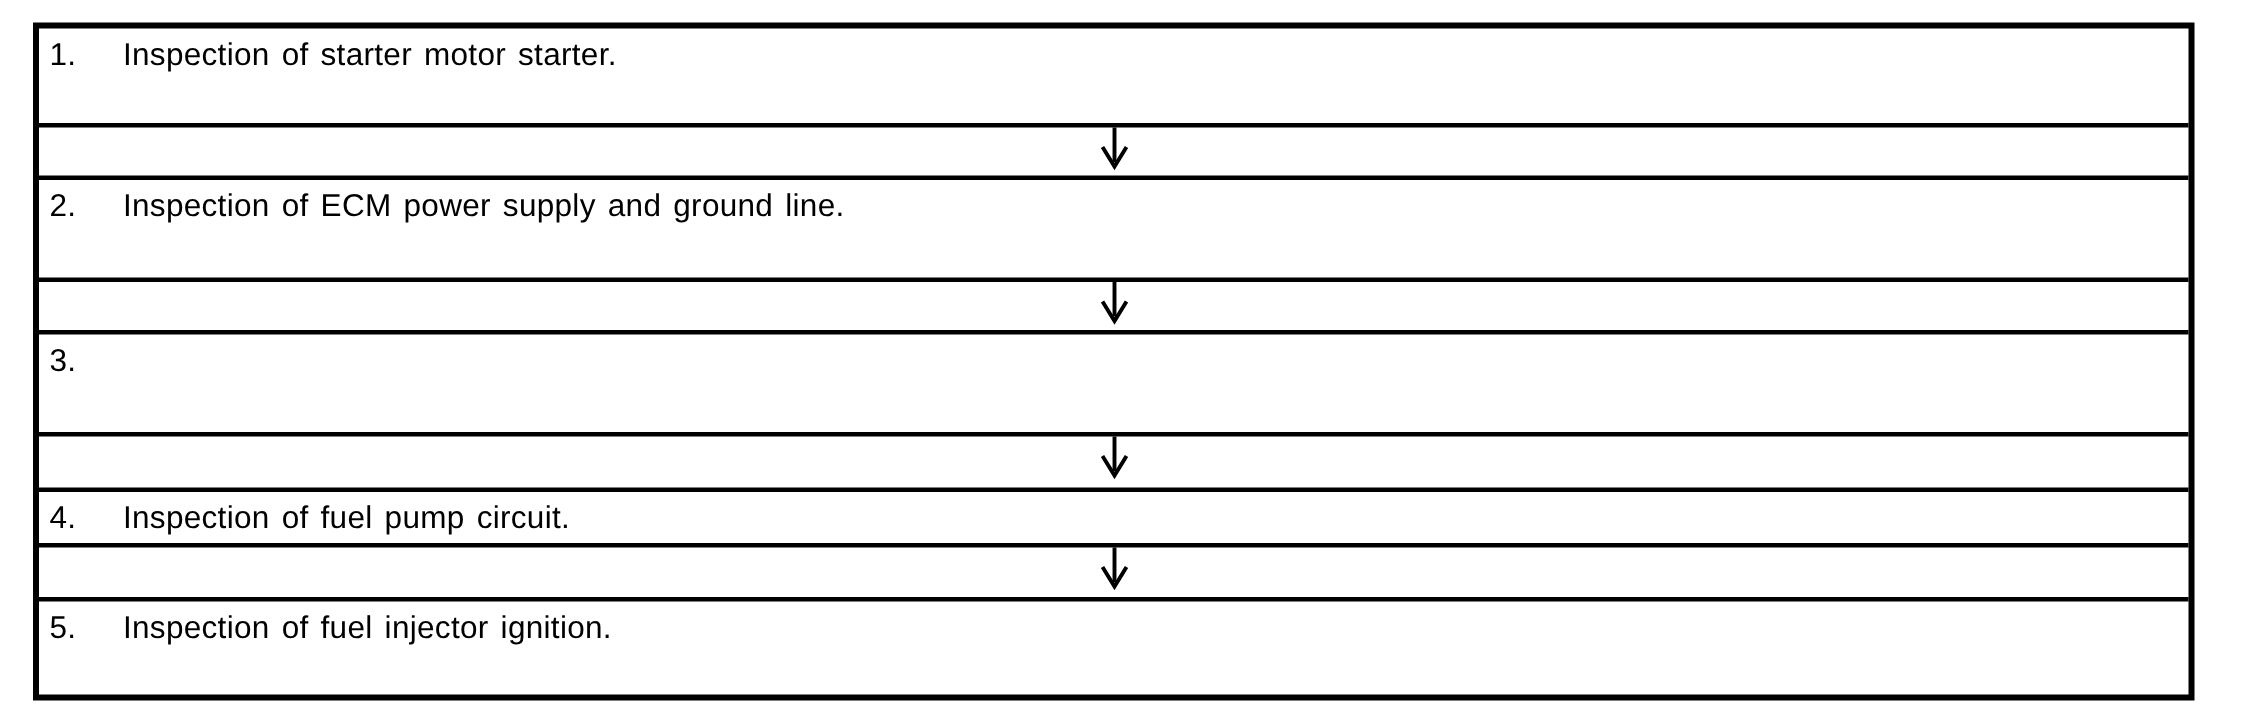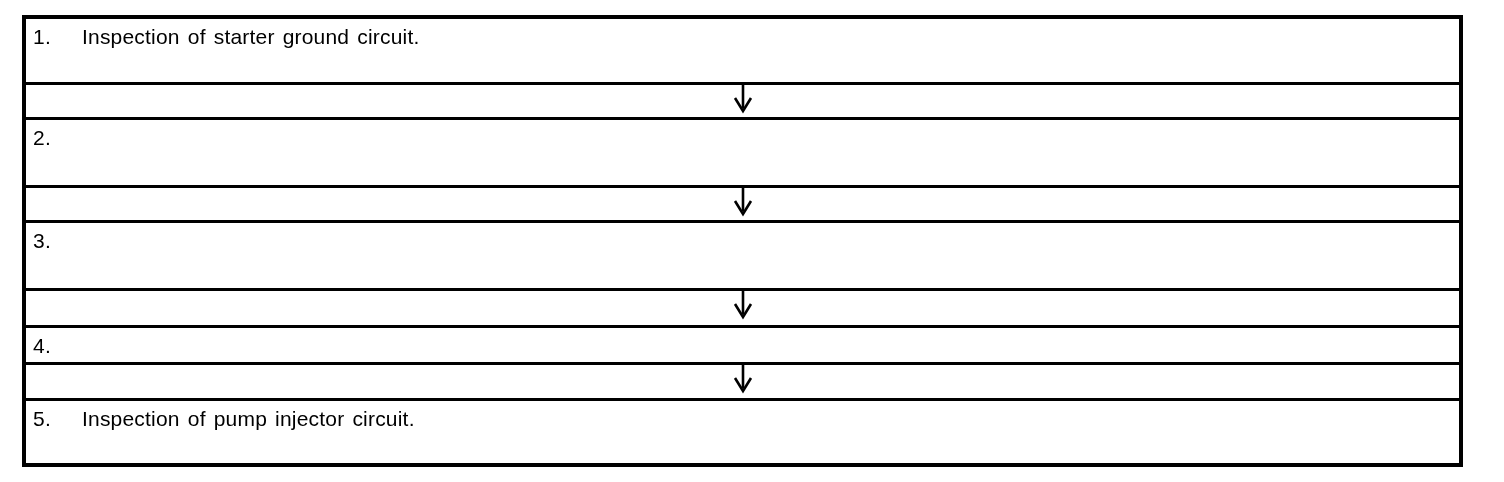--- a/index.html
+++ b/index.html
@@ -71,34 +71,35 @@
   }
 </style>
 </head>
 <body>
 
 <div class="stage">
   <div class="flow-box">
 
     <div class="row step-row h-tall-1">
       <span class="step-num">1.</span>
-      <span class="step-label">Inspection of starter ground circuit.</span>
+      <span class="step-label">Inspection of starter motor starter.</span>
     </div>
 
     <div class="row arrow-row h-arrow-1">
       <span>
         <svg width="24" height="30" viewBox="0 0 24 30">
           <line x1="12" y1="0" x2="12" y2="24" stroke="#000000" stroke-width="2.6"></line>
           <path d="M4 14 L12 27 L20 14" fill="none" stroke="#000000" stroke-width="2.6" stroke-linejoin="miter"></path>
         </svg>
       </span>
     </div>
 
     <div class="row step-row h-tall-2">
       <span class="step-num">2.</span>
+      <span class="step-label">Inspection of ECM power supply and ground line.</span>
     </div>
 
     <div class="row arrow-row h-arrow-2">
       <span>
         <svg width="24" height="30" viewBox="0 0 24 30">
           <line x1="12" y1="0" x2="12" y2="24" stroke="#000000" stroke-width="2.6"></line>
           <path d="M4 14 L12 27 L20 14" fill="none" stroke="#000000" stroke-width="2.6" stroke-linejoin="miter"></path>
         </svg>
       </span>
     </div>
@@ -111,30 +112,31 @@
       <span>
         <svg width="24" height="30" viewBox="0 0 24 30">
           <line x1="12" y1="0" x2="12" y2="24" stroke="#000000" stroke-width="2.6"></line>
           <path d="M4 14 L12 27 L20 14" fill="none" stroke="#000000" stroke-width="2.6" stroke-linejoin="miter"></path>
         </svg>
       </span>
     </div>
 
     <div class="row step-row h-thin-4">
       <span class="step-num">4.</span>
+      <span class="step-label">Inspection of fuel pump circuit.</span>
     </div>
 
     <div class="row arrow-row h-arrow-4">
       <span>
         <svg width="24" height="30" viewBox="0 0 24 30">
           <line x1="12" y1="0" x2="12" y2="24" stroke="#000000" stroke-width="2.6"></line>
           <path d="M4 14 L12 27 L20 14" fill="none" stroke="#000000" stroke-width="2.6" stroke-linejoin="miter"></path>
         </svg>
       </span>
     </div>
 
     <div class="row step-row h-last">
       <span class="step-num">5.</span>
-      <span class="step-label">Inspection of pump injector circuit.</span>
+      <span class="step-label">Inspection of fuel injector ignition.</span>
     </div>
 
   </div>
 </div>
 
 </body></html>

